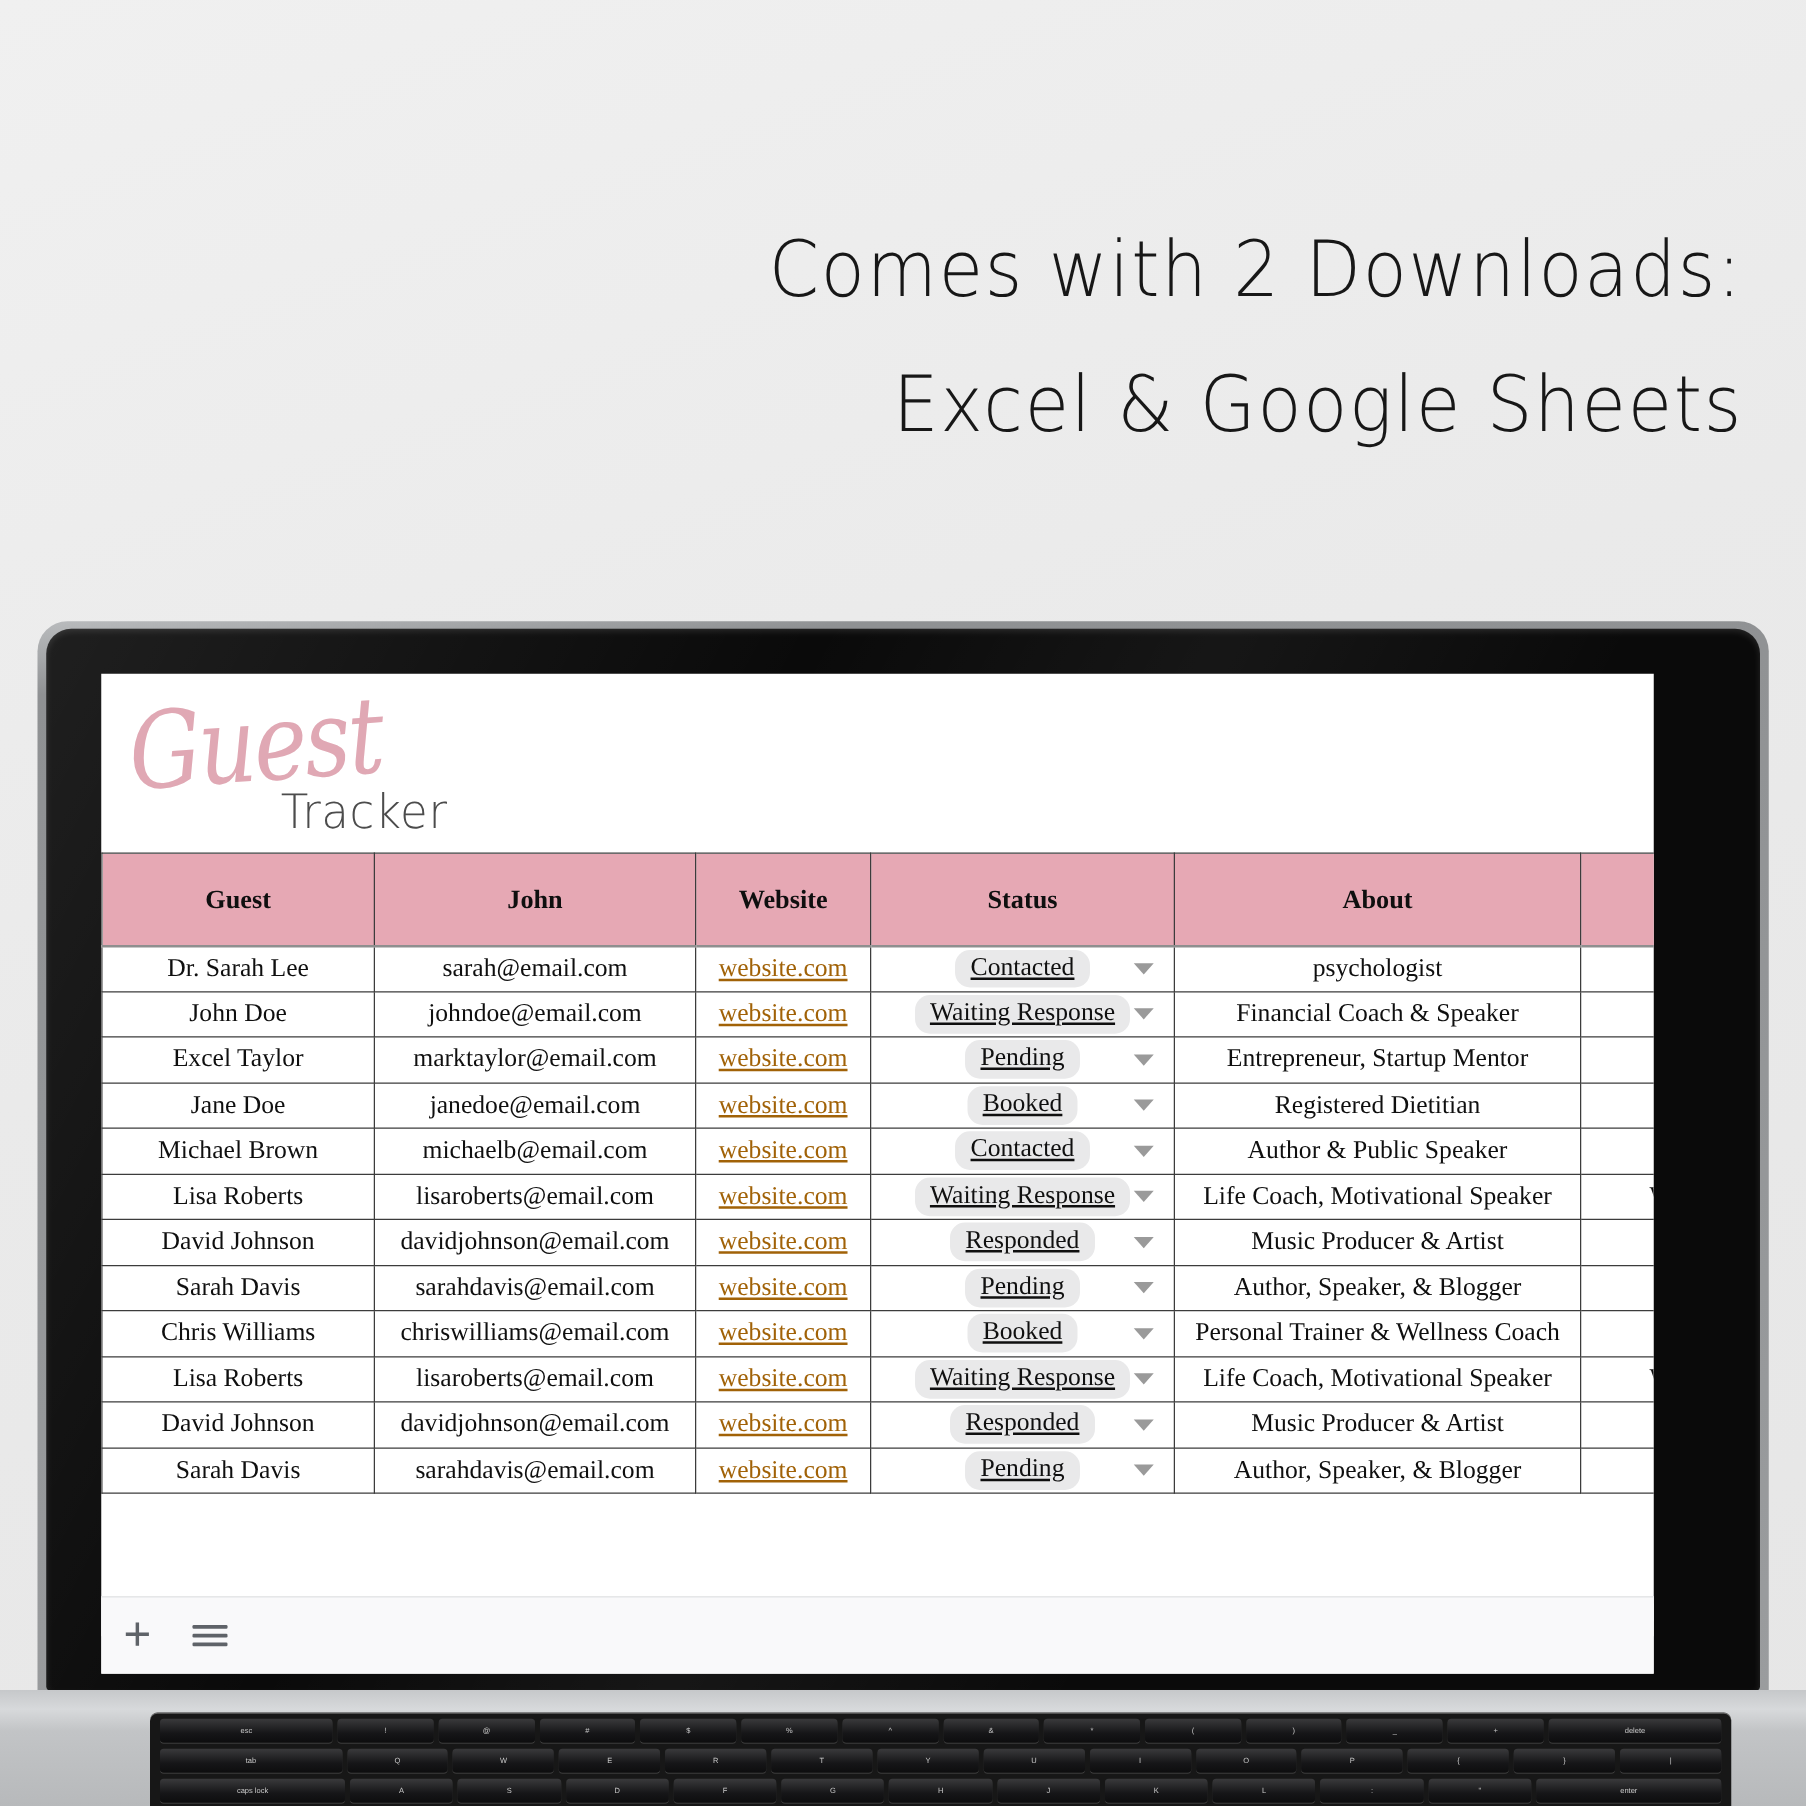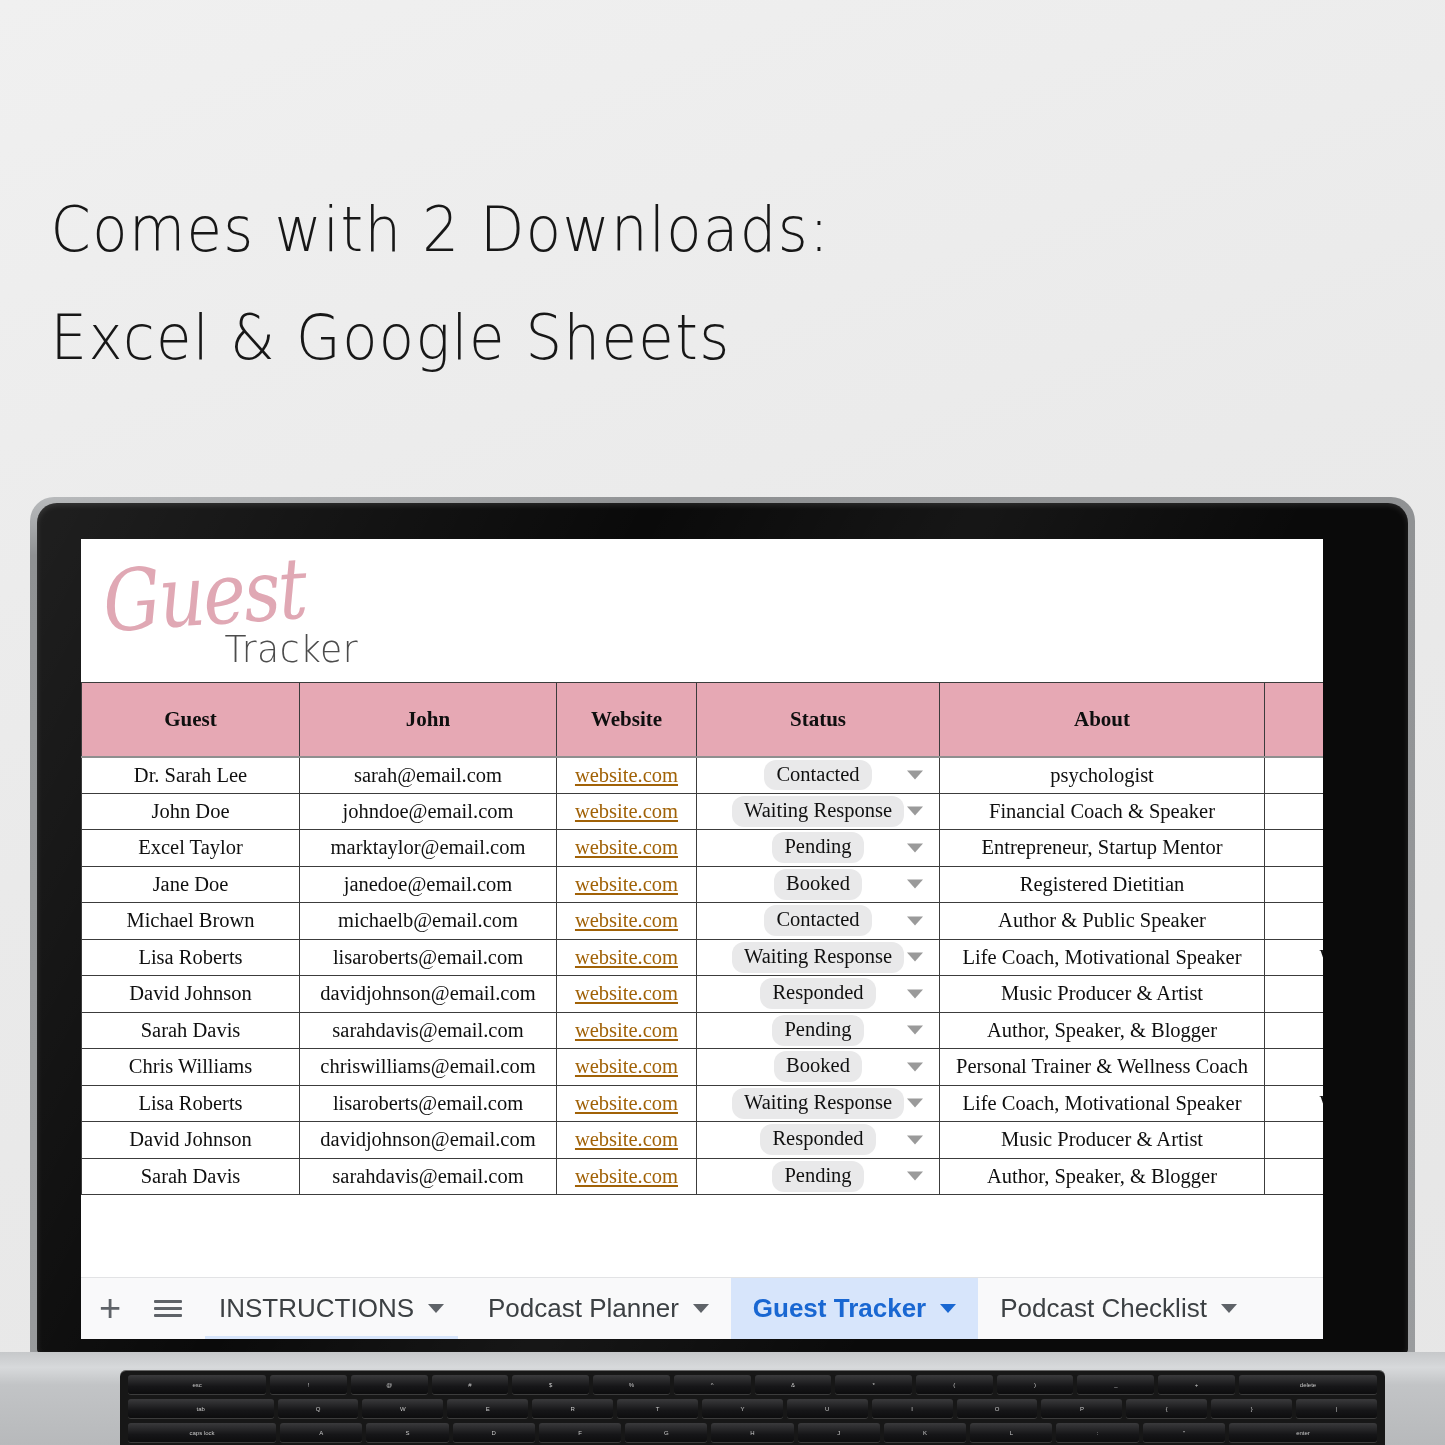--- a/index.html
+++ b/index.html
@@ -9,22 +9,22 @@
     font-family: "Liberation Sans", sans-serif;
   }
   body {
     background: linear-gradient(160deg, #f0f0f0 0%, #eaeaea 45%, #e6e6e6 100%);
     position: relative;
   }
 
   
   .headline {
     position: absolute;
-    top: 186px; left: 0; width: 1445px;
-    text-align: left;
+    top: 172px; left: 0; width: 1445px;
+    text-align: right;
     color: #171717;
     font-family: "DejaVu Sans", sans-serif;
     font-weight: 300;
     letter-spacing: 1.5px;
     line-height: 1.42;
   }
   .headline .l1 { font-size: 62px; display: block; transform: scaleX(0.93); }
   .headline .l2 { font-size: 62px; display: block; transform: scaleX(0.93); margin-top: 20px;}
 
   
@@ -140,21 +140,21 @@
   }
   col.c-guest   { width: 218px; }
   col.c-email   { width: 257px; }
   col.c-web     { width: 140px; }
   col.c-status  { width: 243px; }
   col.c-about   { width: 325px; }
   col.c-extra   { width: 137px; }
 
   td.web a { color: #a16207; text-decoration: underline; font-size: 20.5px; }
 
-  td.status { position: relative; padding: 0; }
+  td.status { position: relative; padding: 0; text-decoration: underline; }
   .status-inner {
     display:flex; align-items:center; justify-content:center;
     height:100%; position:relative;
   }
   .chip {
     background:#e9e9ea;
     border-radius: 12px;
     padding: 1px 12px 2px;
     font-size: 20.5px;
     line-height: 1.35;
@@ -441,38 +441,20 @@
           <div class="tb-icon">
             <span class="plus-glyph">+</span>
           </div>
           <div class="tb-icon">
             <div class="ham">
               <span></span>
                 <span></span>
                 <span></span>
             </div>
           </div>
-          <div id="tabs-host" style="display:flex;align-items:center;">
-              <div class="tab underline">
-                <span>INSTRUCTIONS</span>
-                <span class="tcaret"></span>
-              </div>
-              <div class="tab">
-                <span>Podcast Planner</span>
-                <span class="tcaret"></span>
-              </div>
-              <div class="tab active">
-                <span>Guest Tracker</span>
-                <span class="tcaret"></span>
-              </div>
-              <div class="tab">
-                <span>Podcast Checklist</span>
-                <span class="tcaret"></span>
-              </div>
-            </div>
         </div>
 
       </div>
     </div>
   </div>
 
   <div class="base-hinge"></div>
   <div class="base"></div>
   <div class="kbd">
     <div class="kbd-row" id="kr1">

